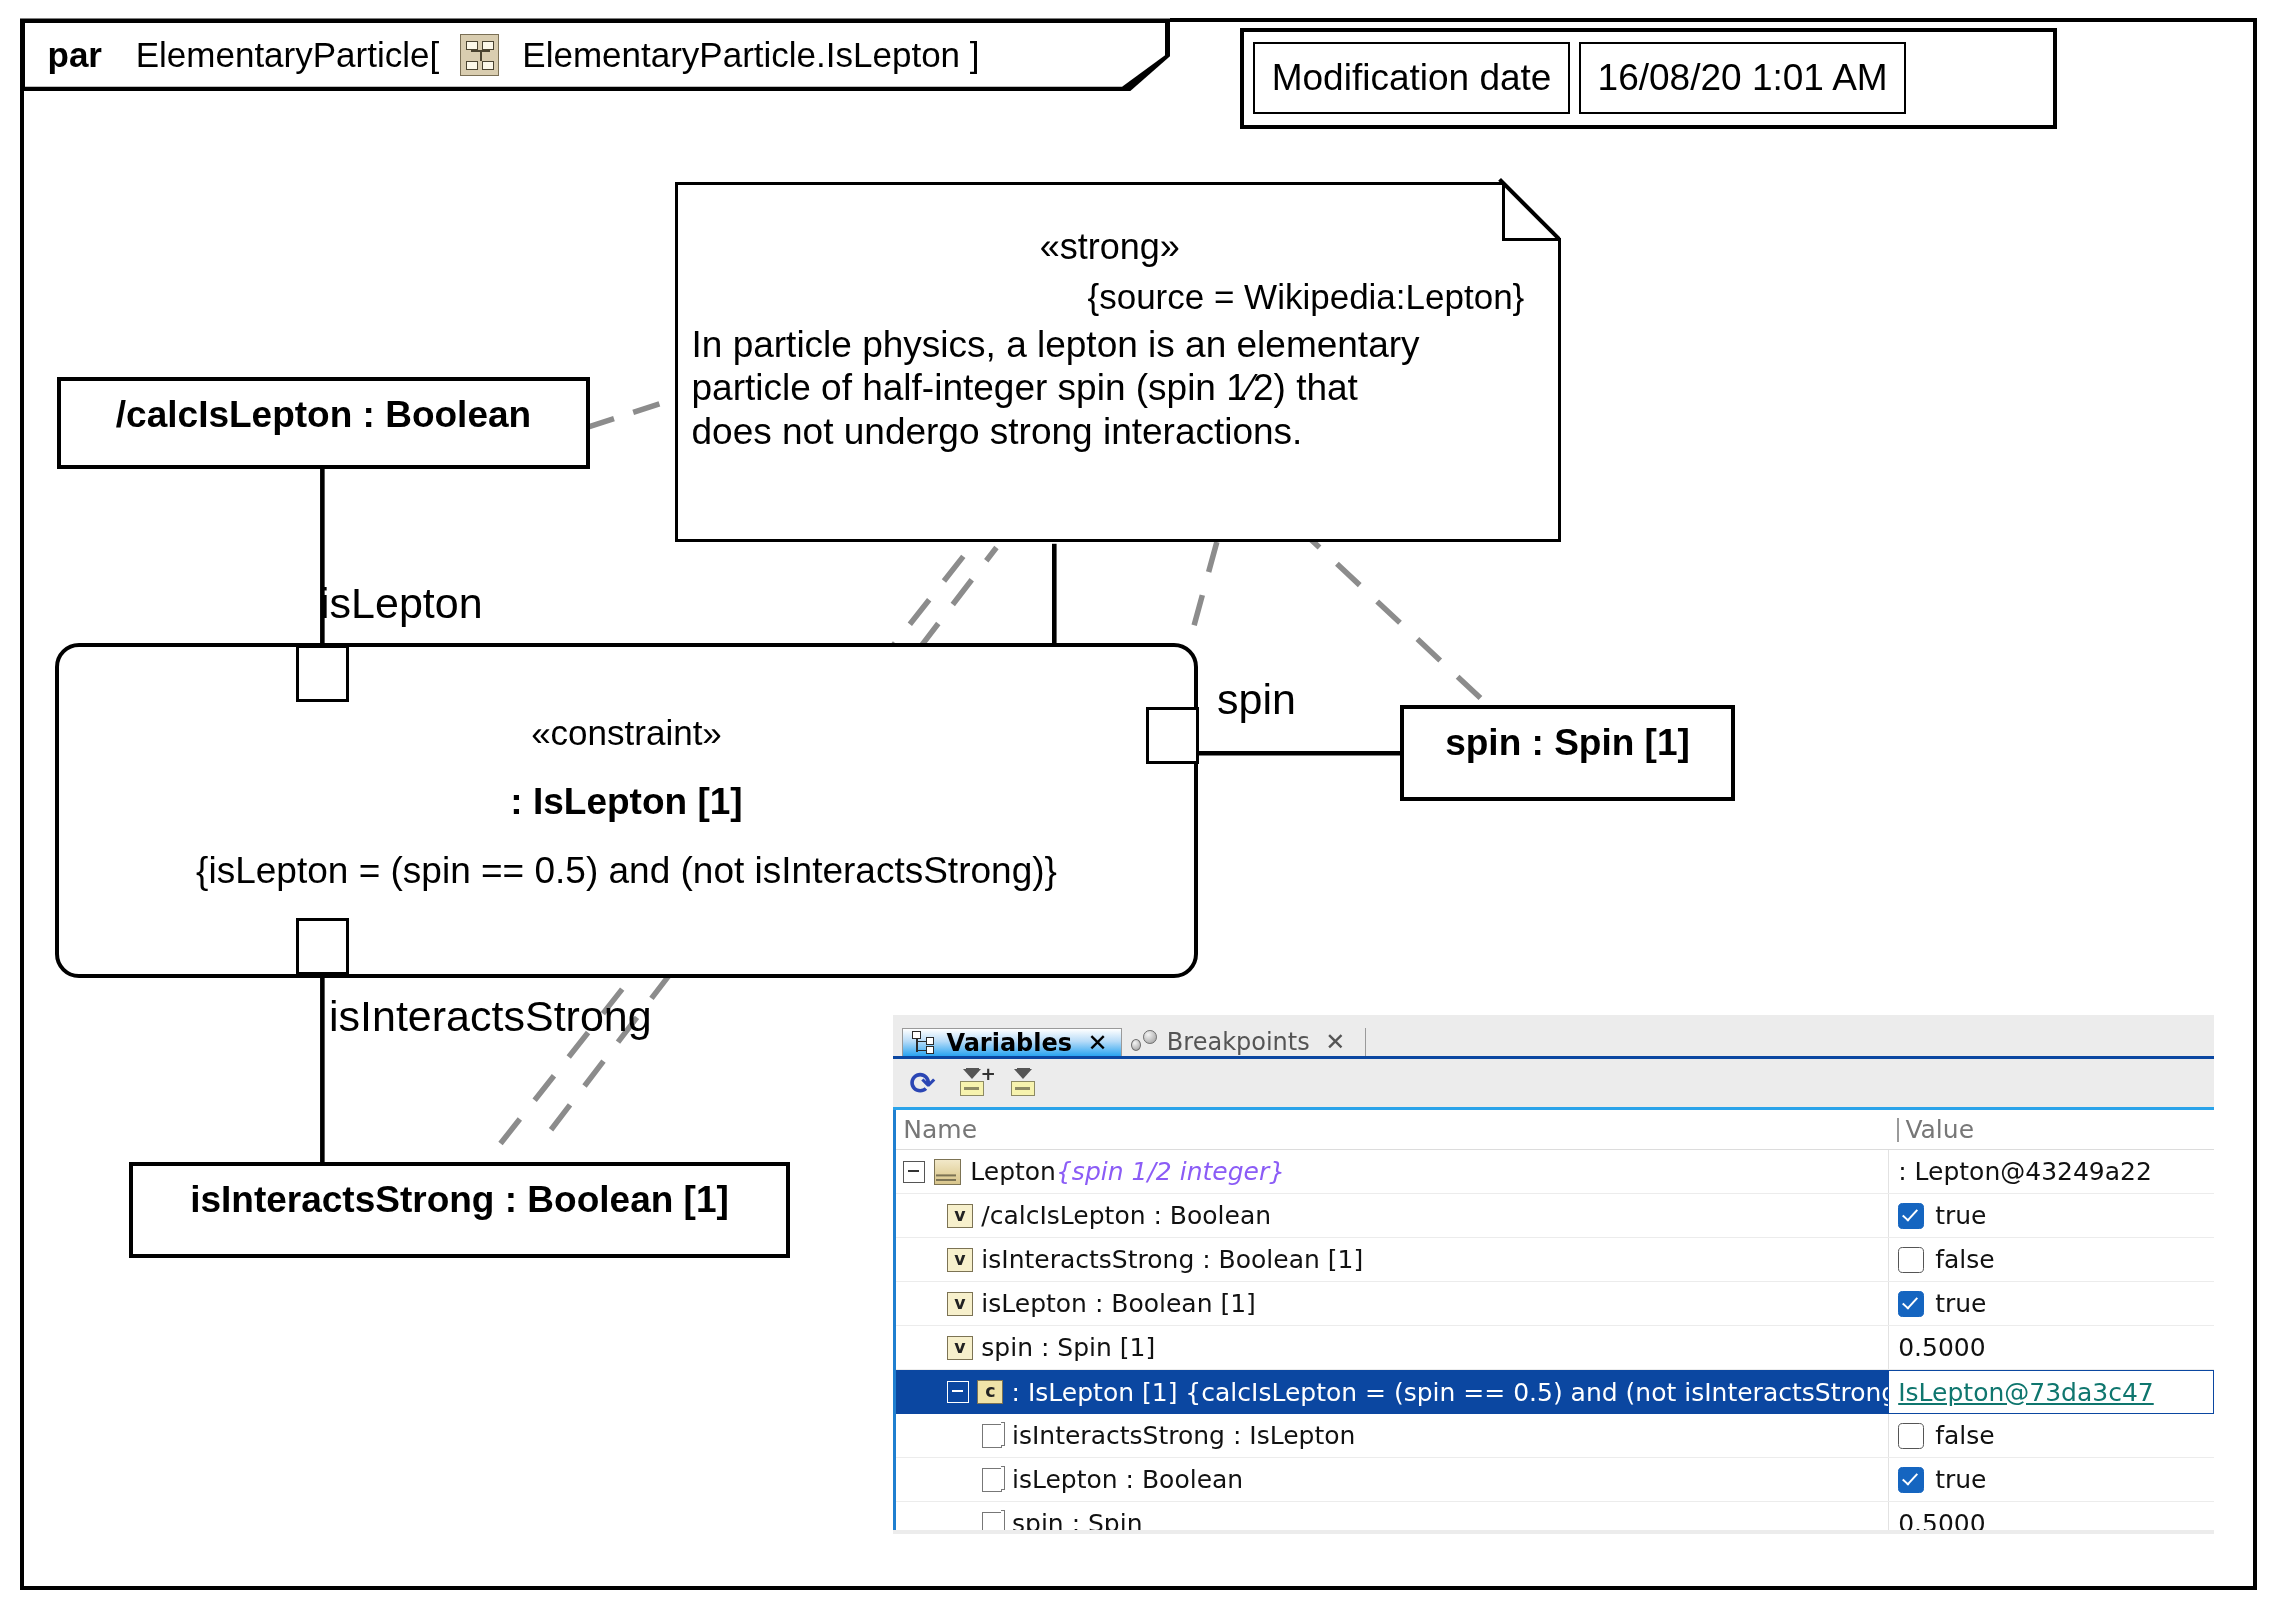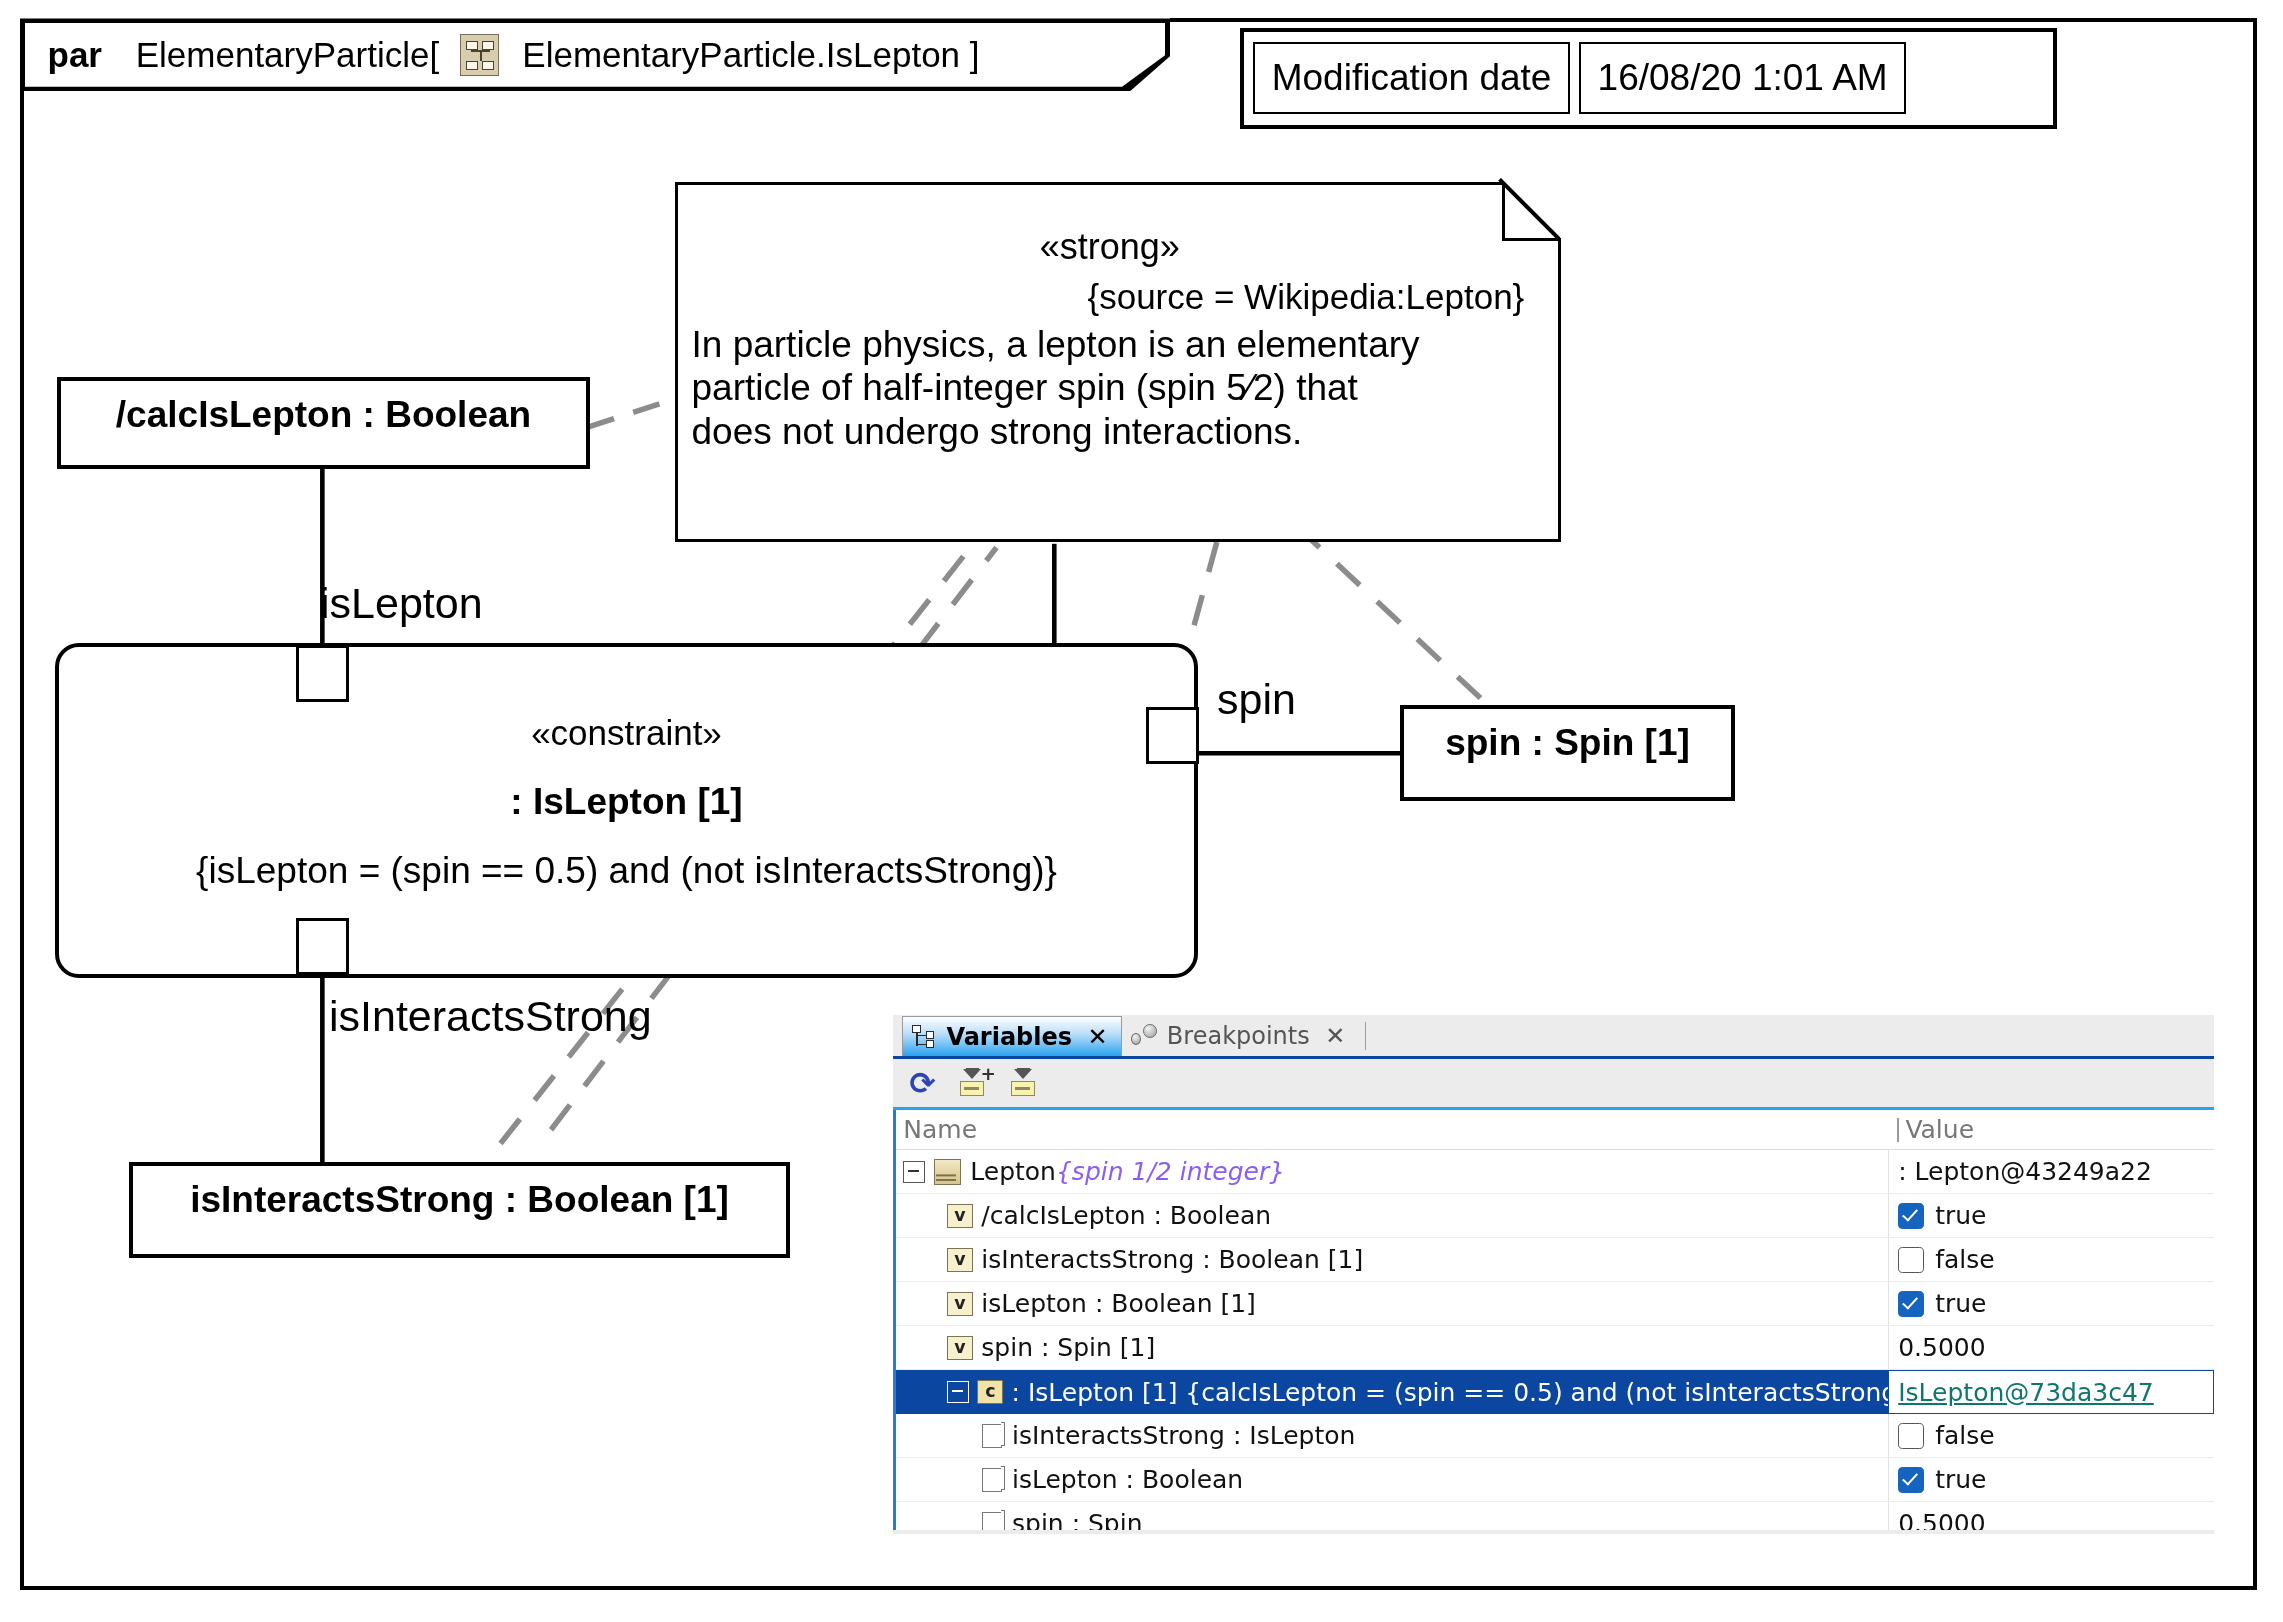--- a/index.html
+++ b/index.html
@@ -276,21 +276,21 @@
     display: flex;
     align-items: flex-end;
     padding-left: 9.2px;
     border-bottom: 3.7px solid #0b47a1;
     box-sizing: border-box;
   }
   .vtab {
     display: flex;
     align-items: center;
     gap: 10px;
-    height: 40px;
+    height: 28px;
     padding: 0 13px 0 9.2px;
     font-size: 24px;
     color: #000;
     box-sizing: border-box;
     white-space: nowrap;
   }
   .vtab.active {
     background: linear-gradient(to bottom, #ffffff 0%, #b8dcf8 45%, #29a4f0 100%);
     border: 0.9px solid #9a9a9a;
     border-bottom: none;
@@ -611,21 +611,21 @@
     <div class="cell">16/08/20 1:01 AM</div>
   </div>
 
   <div id="note">
     <div class="shape"></div>
     <div class="fold"></div>
     <div class="body">
       <div class="stereo">«strong»</div>
       <div class="source">{source = Wikipedia:Lepton}</div>
       <div class="text">In particle physics, a lepton is an elementary</div>
-      <div class="text">particle of half-integer spin (spin 5⁄2) that</div>
+      <div class="text">particle of half-integer spin (spin 1⁄2) that</div>
       <div class="text">does not undergo strong interactions.</div>
     </div>
   </div>
 
   <div class="pbox" id="box-calc">/calcIsLepton : Boolean</div>
   <div class="pbox" id="box-inter">isInteractsStrong : Boolean [1]</div>
   <div class="pbox" id="box-spin">spin : Spin [1]</div>
 
   <div id="constraint">
     <div class="stereo">«constraint»</div>

